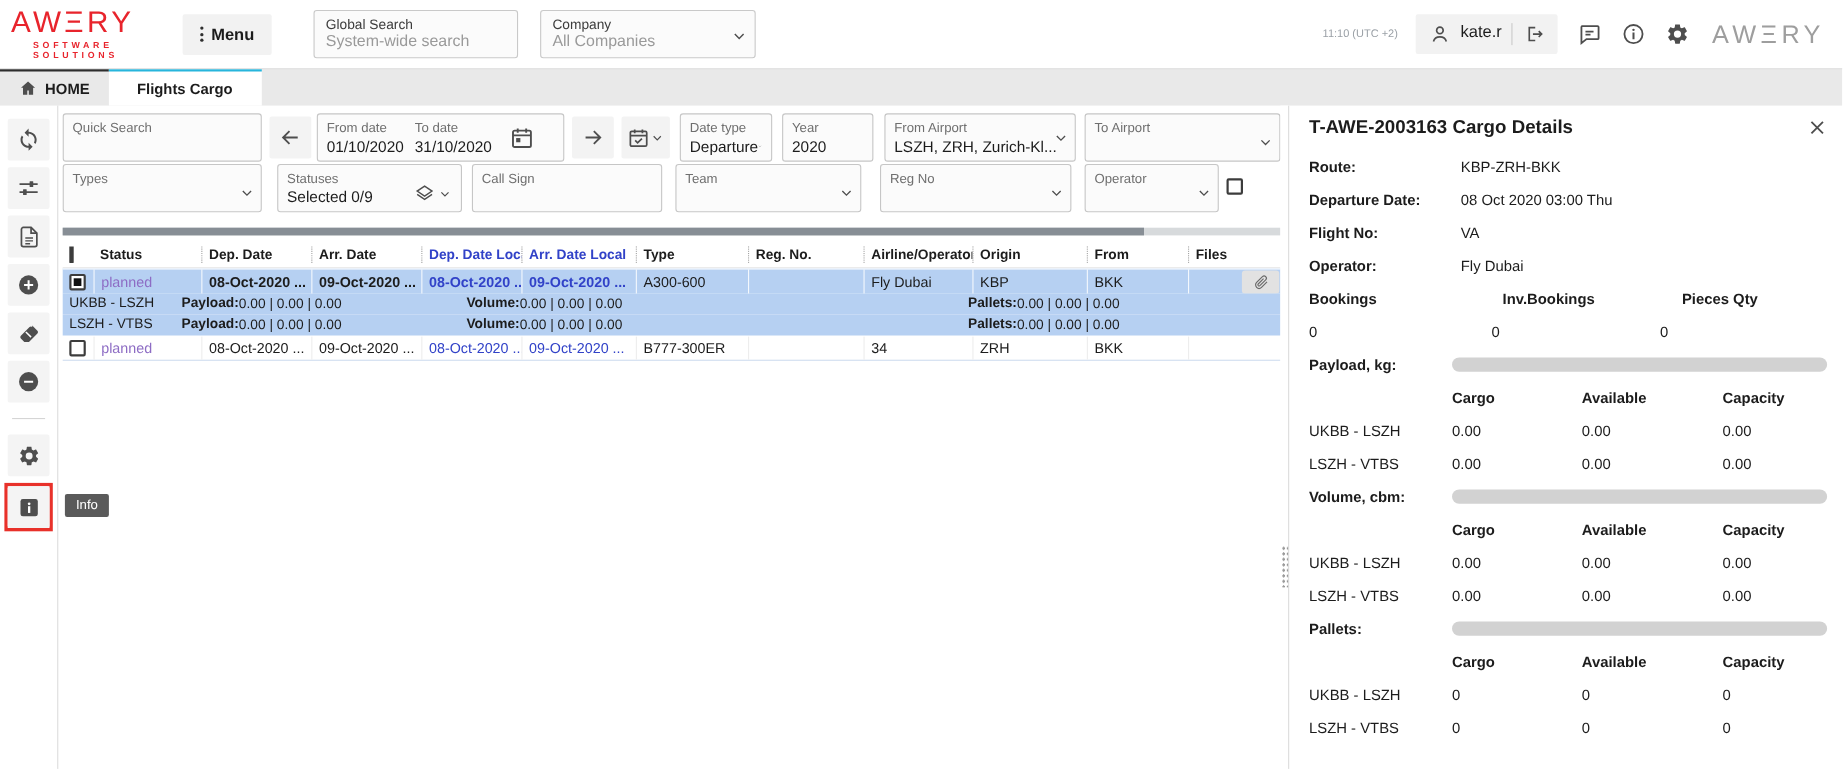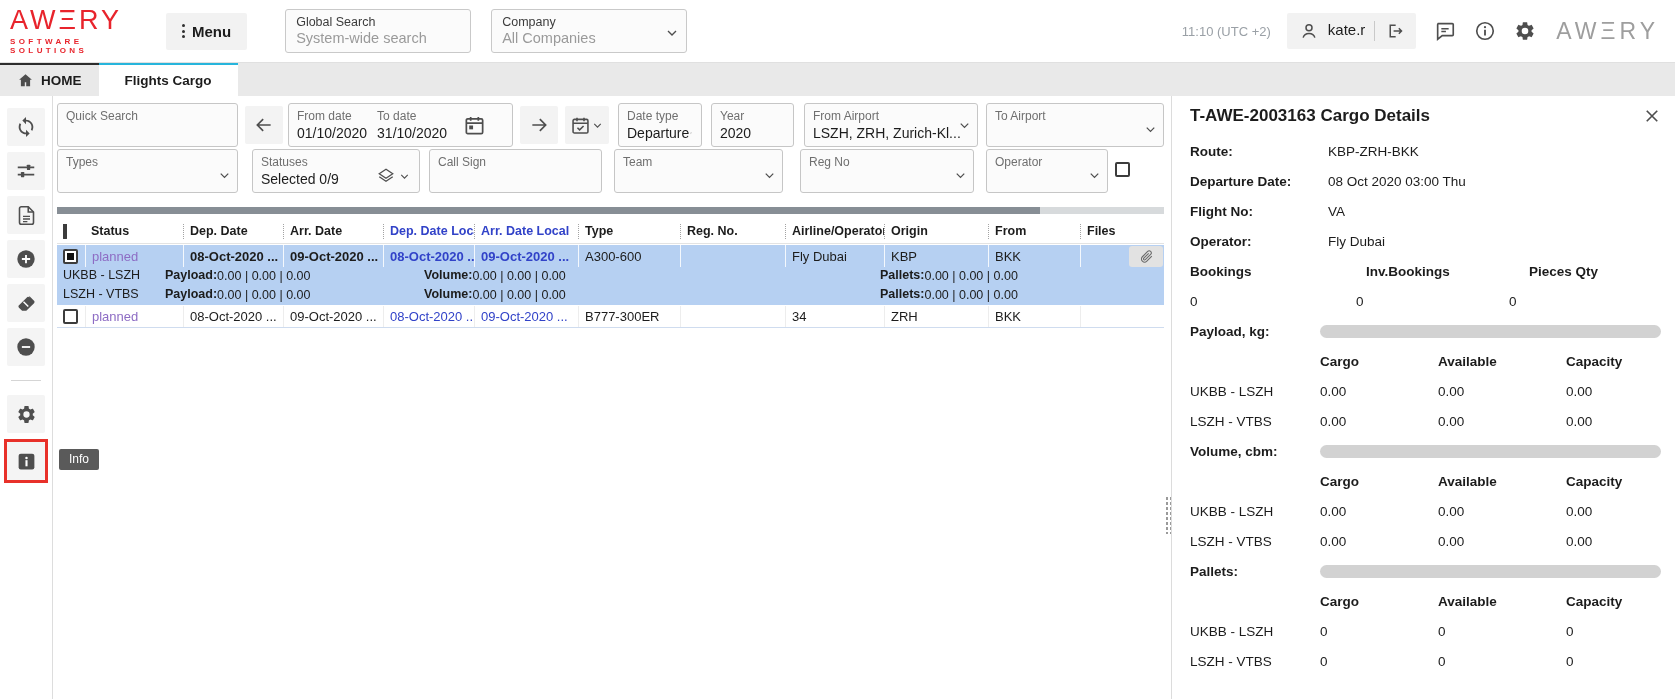--- a/index.html
+++ b/index.html
@@ -7,34 +7,34 @@
   .app {
     position:relative; width:1675px; height:699px; overflow:hidden;
     font-family:"Liberation Sans", sans-serif; font-size:13px; color:#1c1c1c; background:#fff;
   }
   svg.ic { display:block; color:#4e4e4e; }
 
   
   .topbar { height:62px; display:flex; align-items:center; padding:0 16px 0 10px; }
   .logo { width:128px; flex:0 0 auto; }
   .logo-main { color:#e8242c; font-size:27px; letter-spacing:3px; line-height:1; font-weight:400; }
-  .logo-sub  { color:#e8242c; font-size:8px; letter-spacing:3.4px; font-weight:700; margin-top:3px; }
+  .logo-sub  { color:#e8242c; font-size:8px; letter-spacing:3.4px; font-weight:700; margin-top:3px;margin-left:20px; }
   .menu-btn { margin-left:28px; display:flex; align-items:center; gap:7px; background:#f2f2f2;
               padding:10px 16px; border-radius:2px; cursor:pointer; }
   .menu-btn b { font-size:15px; }
   .vdots { display:flex; flex-direction:column; gap:2.5px; }
   .vdots i { width:3px; height:3px; background:#2f2f2f; border-radius:50%; }
   .hfield { border:1px solid #c9c9c9; border-radius:3px; background:#fbfbfb; height:44px;
             padding:5px 10px; position:relative; }
   .hfield .hlab { font-size:12.5px; color:#3c3c3c; }
   .hfield .hph  { font-size:14.5px; color:#9a9a9a; margin-top:1px; }
   .gsearch { width:186px; margin-left:38px; }
   .company { width:196px; margin-left:20px; }
   .company .chev { position:absolute; right:6px; top:15px; }
-  .time { margin-left:auto; color:#9aa0a6; font-size:13px; }
+  .time { margin-left:auto; color:#9aa0a6; font-size:10px; }
   .user-chip { margin-left:16px; display:flex; align-items:flex-start; gap:9px; background:#f2f2f2;
                border-radius:2px; padding:8px 12px; font-size:15px; }
   .chip-sep { width:1px; height:20px; background:#c9c9c9; }
   .tb-ic { margin-left:18px; cursor:pointer; }
   .wordmark { margin-left:20px; color:#9e9e9e; font-size:23px; letter-spacing:4px; font-weight:400; }
 
   
   .tabbar { height:34px; background:#e9e9e9; border-top:1px solid #e0e0e0; display:flex; }
   .tab { display:flex; align-items:center; gap:7px; padding:0 17px; font-weight:700; font-size:13.5px;
          border-top:2px solid transparent; cursor:pointer; }

